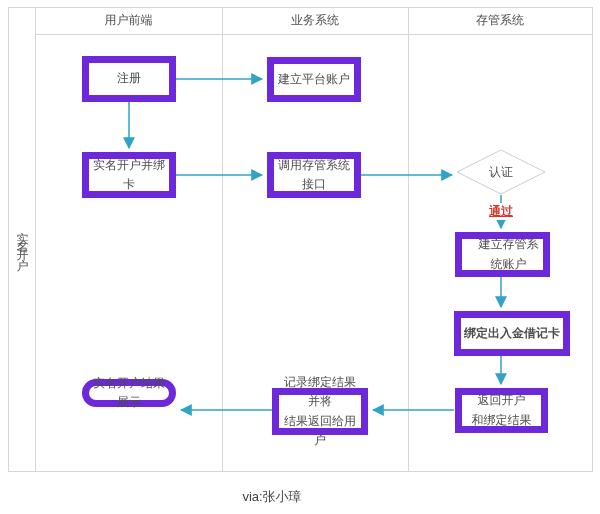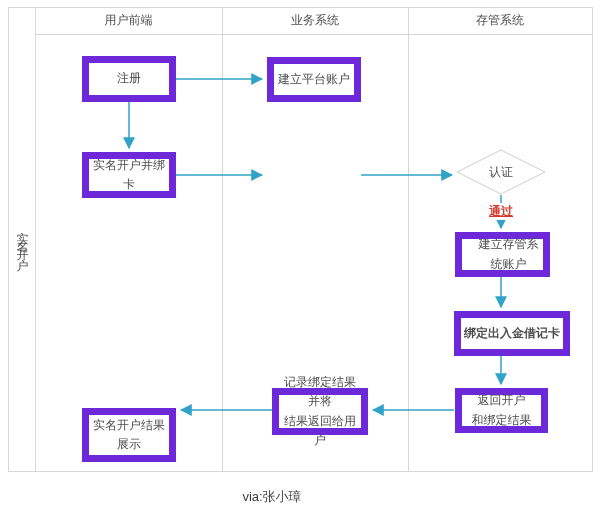--- a/index.html
+++ b/index.html
@@ -25,21 +25,21 @@
     font-size:12px; color:#4d4d4d; text-align:center; white-space:pre-line; line-height:1.6; }
 
   .n-register   { left:82px;  top:56px;  width:94px; height:46px; }
   .n-platform   { left:267px; top:57px;  width:94px; height:45px; }
   .n-realname   { left:82px;  top:152px; width:94px; height:46px; }
   .n-callapi    { left:267px; top:152px; width:94px; height:46px; }
   .n-custodyacc { left:455px; top:232px; width:95px; height:45px;padding-left:12px; }
   .n-bindcard   { left:454px; top:311px; width:116px; height:45px;font-weight:bold; }
   .n-return     { left:455px; top:388px; width:93px; height:45px; }
   .n-record     { left:272px; top:388px; width:96px; height:47px; }
-  .n-display    { left:82px;  top:408px; width:94px; height:54px; }
+  .n-display    { left:82px;  top:379px; width:94px; height:28px;border-radius:16px; }
 
   .decision-label { position:absolute; left:457px; top:150px; width:88px; height:44px;
     z-index:2; display:flex; align-items:center; justify-content:center;
     font-size:12px; color:#4d4d4d; }
 
   .edge-label { position:absolute; left:484px; top:203px; width:34px; z-index:3;
     background:#ffffff; text-align:center; font-size:12px; font-weight:bold;
     color:#d2382e; text-decoration:underline; }
 
   .footer { position:absolute; left:0; top:488px; width:544px; z-index:2;
@@ -81,20 +81,21 @@
   </svg>
 
   <div class="side-label">实名开户</div>
   <div class="lane-header lh1">用户前端</div>
   <div class="lane-header lh2">业务系统</div>
   <div class="lane-header lh3">存管系统</div>
 
   <div class="node n-register">注册</div>
   <div class="node n-platform">建立平台账户</div>
   <div class="node n-realname">实名开户并绑卡</div>
+  <div class="node n-callapi">调用存管系统接口</div>
   <div class="decision-label">认证</div>
   <div class="node n-custodyacc">建立存管系统账户</div>
   <div class="node n-bindcard">绑定出入金借记卡</div>
   <div class="node n-return">返回开户
 和绑定结果</div>
   <div class="node n-record">记录绑定结果并将
 结果返回给用户</div>
   <div class="node n-display">实名开户结果展示</div>
 
   <div class="edge-label">通过</div>

